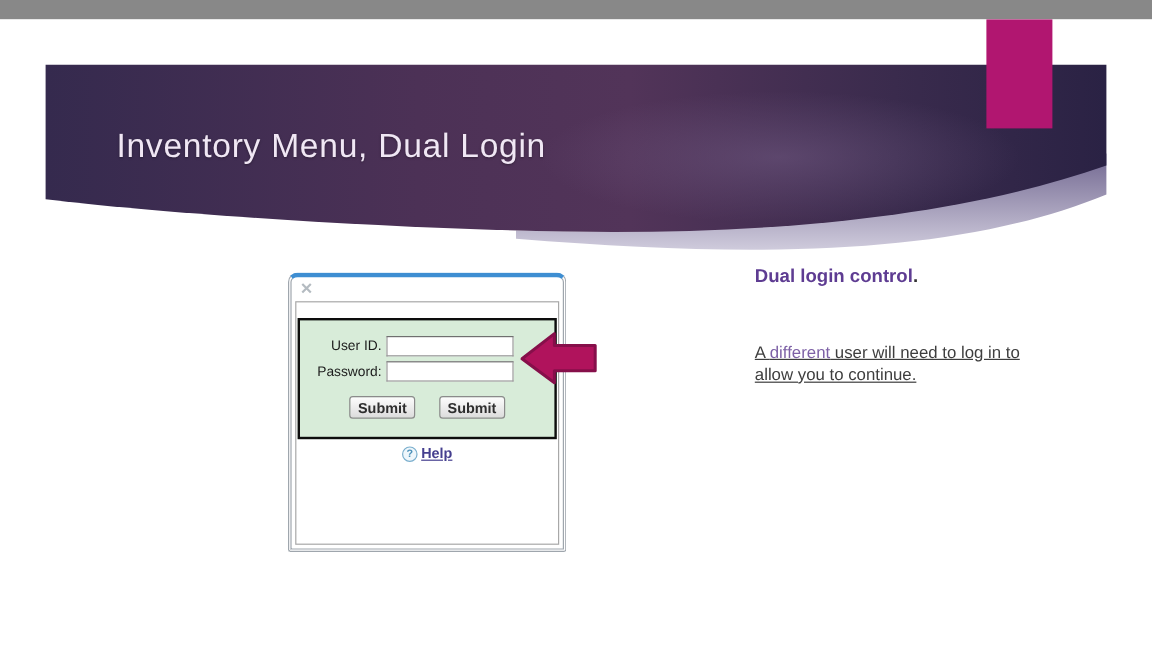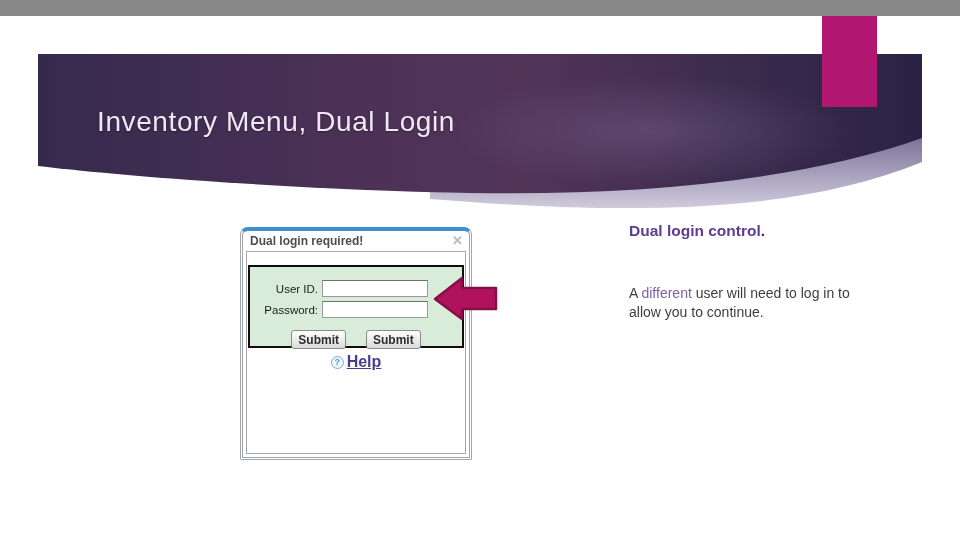--- a/index.html
+++ b/index.html
@@ -45,21 +45,21 @@
   .dialog-title{font-size:12px;font-weight:bold;color:#4d4d4d;flex:1;}
   .dialog-close{
     font-size:13px;font-weight:bold;color:#b4bbc1;line-height:13px;
     cursor:default;
   }
   .dialog-inner{
     position:absolute;left:3px;right:3px;top:20px;bottom:3px;
     border:1px solid #a8a8a8;background:#fff;
   }
   .green-panel{
-    margin:13px 1px 0 1px;height:83px;
+    margin:13px 1px 0 1px;height:101px;
     background:#d8ecd9;border:2px solid #0d0d0d;
     padding-top:13px;
   }
   .field-row{display:flex;align-items:center;margin-bottom:4px;}
   .field-label{
     width:68px;text-align:right;font-size:11.5px;color:#1c1c1c;
     margin-right:4px;white-space:nowrap;
   }
   .field-input{
     width:106px;height:17px;background:#fff;
@@ -76,34 +76,34 @@
   .help-row{
     display:flex;justify-content:center;align-items:center;gap:3px;
     margin-top:5px;
   }
   .help-circle{
     width:13px;height:13px;border-radius:50%;
     border:1px solid #79aecd;background:#eef6fb;color:#4f93bb;
     font-size:9px;font-weight:bold;line-height:11px;text-align:center;
   }
   .help-link{
-    font-size:16px;color:#453f8f;text-decoration:underline;font-weight:bold;
+    font-size:12px;color:#453f8f;text-decoration:underline;font-weight:bold;
   }
   
   .arrow-svg{position:absolute;left:433px;top:258px;}
   
   .notes{position:absolute;left:629px;top:204px;width:272px;}
   .notes-heading{font-size:15.5px;font-weight:bold;line-height:22px;}
   .notes-heading .accent{color:var(--heading-purple);}
   .notes-heading .tail{color:#333333;}
   .notes p{
     font-size:14px;line-height:19.5px;color:#3e3e3e;
     white-space:pre-line;margin-top:12px;
   }
-  .notes p.second{margin-top:22px;}
+  .notes p.second{margin-top:22px;text-decoration:underline;}
   .notes p .accent{color:var(--link-purple);}
 </style>
 </head>
 <body>
 
 <div class="slide">
 
   <svg class="banner-svg" width="960" height="205" viewBox="0 0 960 205">
     <defs>
       <linearGradient id="bannerGrad" x1="0" y1="0" x2="1" y2="0">
@@ -126,21 +126,20 @@
     <path d="M 38,38 L 922,38 L 922,122 C 800,165 640,180 470,177 C 300,174 120,160 38,150 Z" fill="url(#bannerGrad)"></path>
     <ellipse cx="650" cy="115" rx="200" ry="55" fill="url(#glow)"></ellipse>
   </svg>
 
   <div class="accent-bar"></div>
 
   <div class="slide-title">Inventory Menu, Dual Login</div>
 
   <div class="dialog">
     <div class="dialog-titlebar">
-      <span class="dialog-title">Dual login required!</span>
       <span class="dialog-close">✕</span>
     </div>
     <div class="dialog-inner">
       <div class="green-panel">
         <div class="field-row">
           <span class="field-label">User ID.</span>
           <input class="field-input" type="text" value="" style="">
         </div>
         <div class="field-row">
           <span class="field-label">Password:</span>

